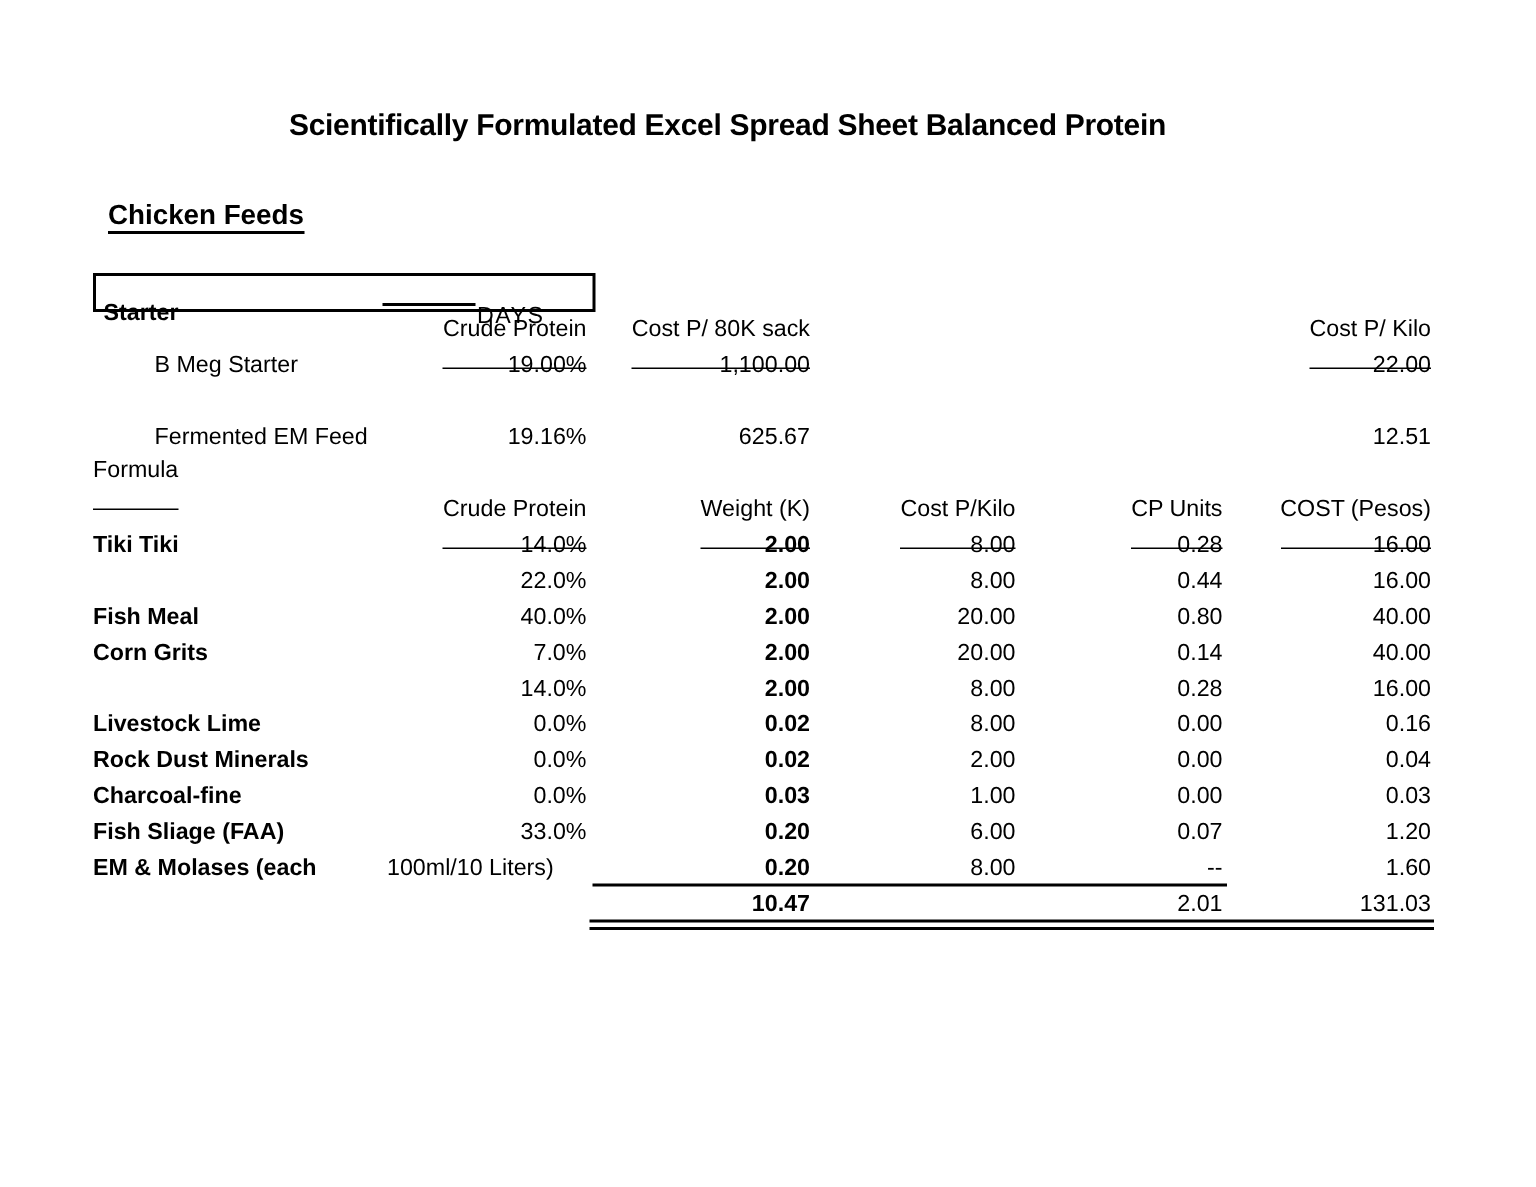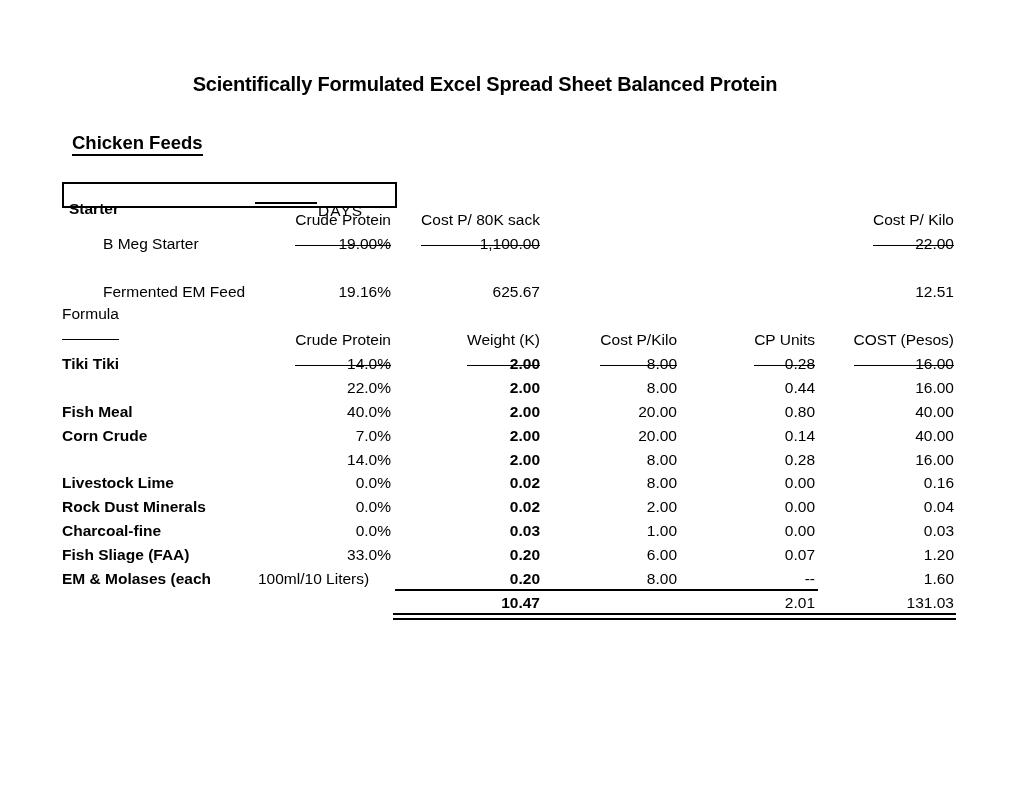--- a/index.html
+++ b/index.html
@@ -129,21 +129,21 @@
         <span class="cell c-label b">Fish Meal</span>
         <span class="cell c-suffix"></span>
         <span class="cell c-cp">40.0%</span>
         <span class="cell c-w b">2.00</span>
         <span class="cell c-cpk">20.00</span>
         <span class="cell c-cpu">0.80</span>
         <span class="cell c-cost">40.00</span>
       </div>
 
       <div class="frow">
-        <span class="cell c-label b">Corn Crude</span>
+        <span class="cell c-label b">Corn Grits</span>
         <span class="cell c-suffix"></span>
         <span class="cell c-cp">7.0%</span>
         <span class="cell c-w b">2.00</span>
         <span class="cell c-cpk">20.00</span>
         <span class="cell c-cpu">0.14</span>
         <span class="cell c-cost">40.00</span>
       </div>
 
       <div class="frow">
         <span class="cell c-suffix"></span>

